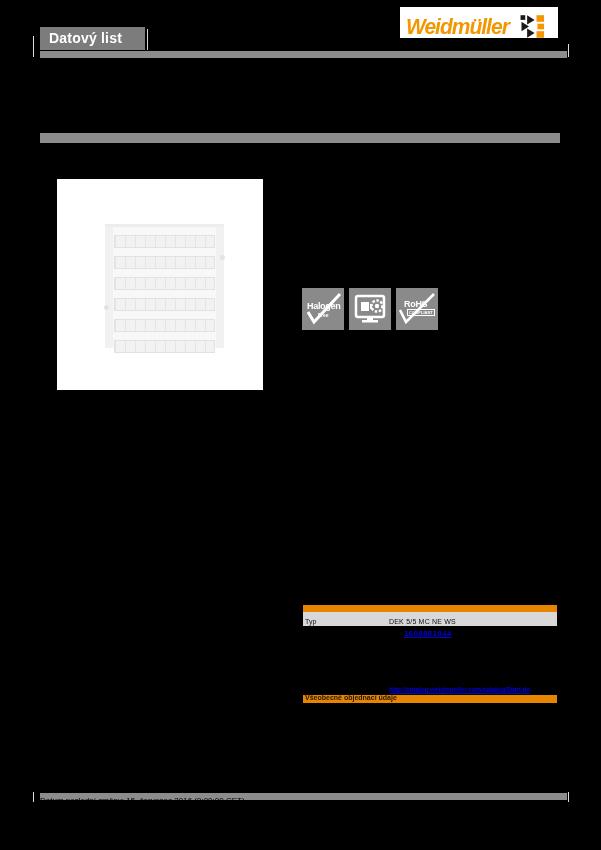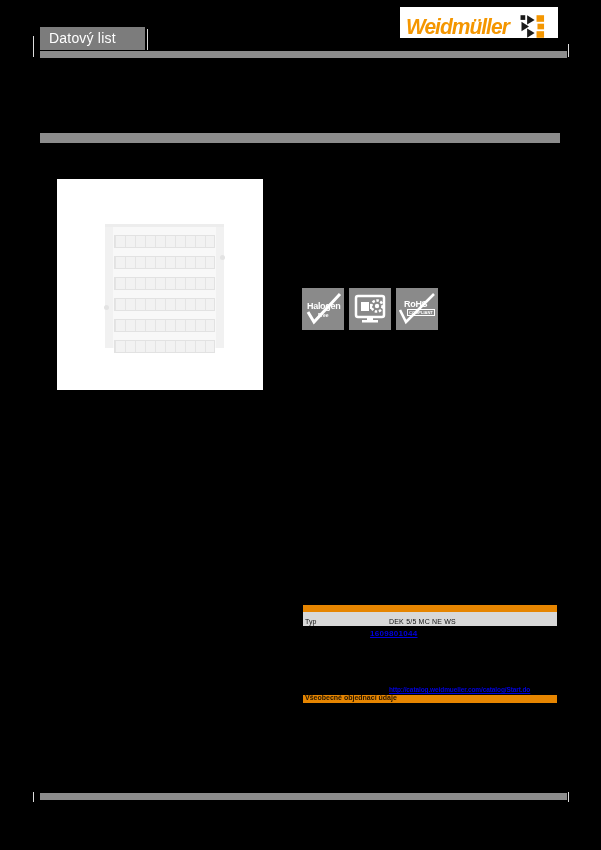--- a/index.html
+++ b/index.html
@@ -11,21 +11,21 @@
   .tick{position:absolute;width:1px;background:#dedede;}
   .tick.tl{left:33px;top:36px;height:21px;}
   .tick.tr{left:568px;top:44px;height:13px;}
   .tick.bl{left:33px;top:792px;height:10px;}
   .tick.br{left:568px;top:792px;height:10px;}
   .tick.label-end{left:147px;top:29px;height:21px;background:#d6d6d6;}
 
   
   .doc-label{
     position:absolute;left:40px;top:27px;width:96px;height:23px;
-    background:#7c7c7c;color:#fff;font-weight:normal;font-size:14px;
+    background:#7c7c7c;color:#fff;font-weight:bold;font-size:14px;
     line-height:23px;padding-left:9px;letter-spacing:.2px;
   }
   .hbar{position:absolute;background:#8c8c8c;}
   .hbar.top{left:40px;top:51px;width:527px;height:7px;}
   .hbar.divider{left:40px;top:133px;width:520px;height:10px;}
   .hbar.footer{left:40px;top:793px;width:527px;height:7px;}
 
   .logo-box{
     position:absolute;left:400px;top:7px;width:158px;height:31px;background:#fff;
     display:flex;align-items:center;justify-content:flex-start;padding:8px 3px 0 6px;box-sizing:border-box;
@@ -73,21 +73,21 @@
   .obar.b2{top:695px;height:8px;}
   .obar.b2 .obar-label{
     position:absolute;left:2px;top:-1px;font-size:7px;font-weight:bold;color:#201400;white-space:nowrap;
   }
   .type-row{position:absolute;left:303px;top:612px;width:254px;height:14px;background:#d8d8d8;}
   .type-row .lbl{position:absolute;left:2px;bottom:1px;font-size:7px;color:#111;}
   .type-row .val{position:absolute;left:86px;bottom:1px;font-size:7px;color:#111;letter-spacing:.2px;}
   .field-label{position:absolute;color:#000;font-size:7px;}
   .field-label.order{left:305px;top:631px;}
   a.link{color:#0000e0;text-decoration:underline;font-weight:bold;cursor:pointer;}
-  .order-link{position:absolute;left:370px;top:629px;font-size:8px;letter-spacing:.3px;}
+  .order-link{position:absolute;left:404px;top:629px;font-size:8px;letter-spacing:.3px;}
   .url-link{position:absolute;left:389px;top:686px;font-size:6.5px;letter-spacing:-.1px;white-space:nowrap;}
 
   
   .footer-note{position:absolute;left:40px;top:796px;font-size:8px;color:#000;line-height:10px;}
 </style>
 </head>
 <body>
 
 <div class="page">
 
@@ -172,14 +172,15 @@
   <span class="field-label order">Objednací číslo</span>
   <a class="link order-link">1609801044</a>
 
   <a class="link url-link">http://catalog.weidmueller.com/catalog/Start.do</a>
 
   <div class="obar b2">
     <span class="obar-label">Všeobecné objednací údaje</span>
   </div>
 
   <div class="hbar footer"></div>
+  <div class="footer-note">Datum poslední změny: 15. červenec 2016 (0:00:00 CET)</div>
 
 </div>
 
 </body></html>

